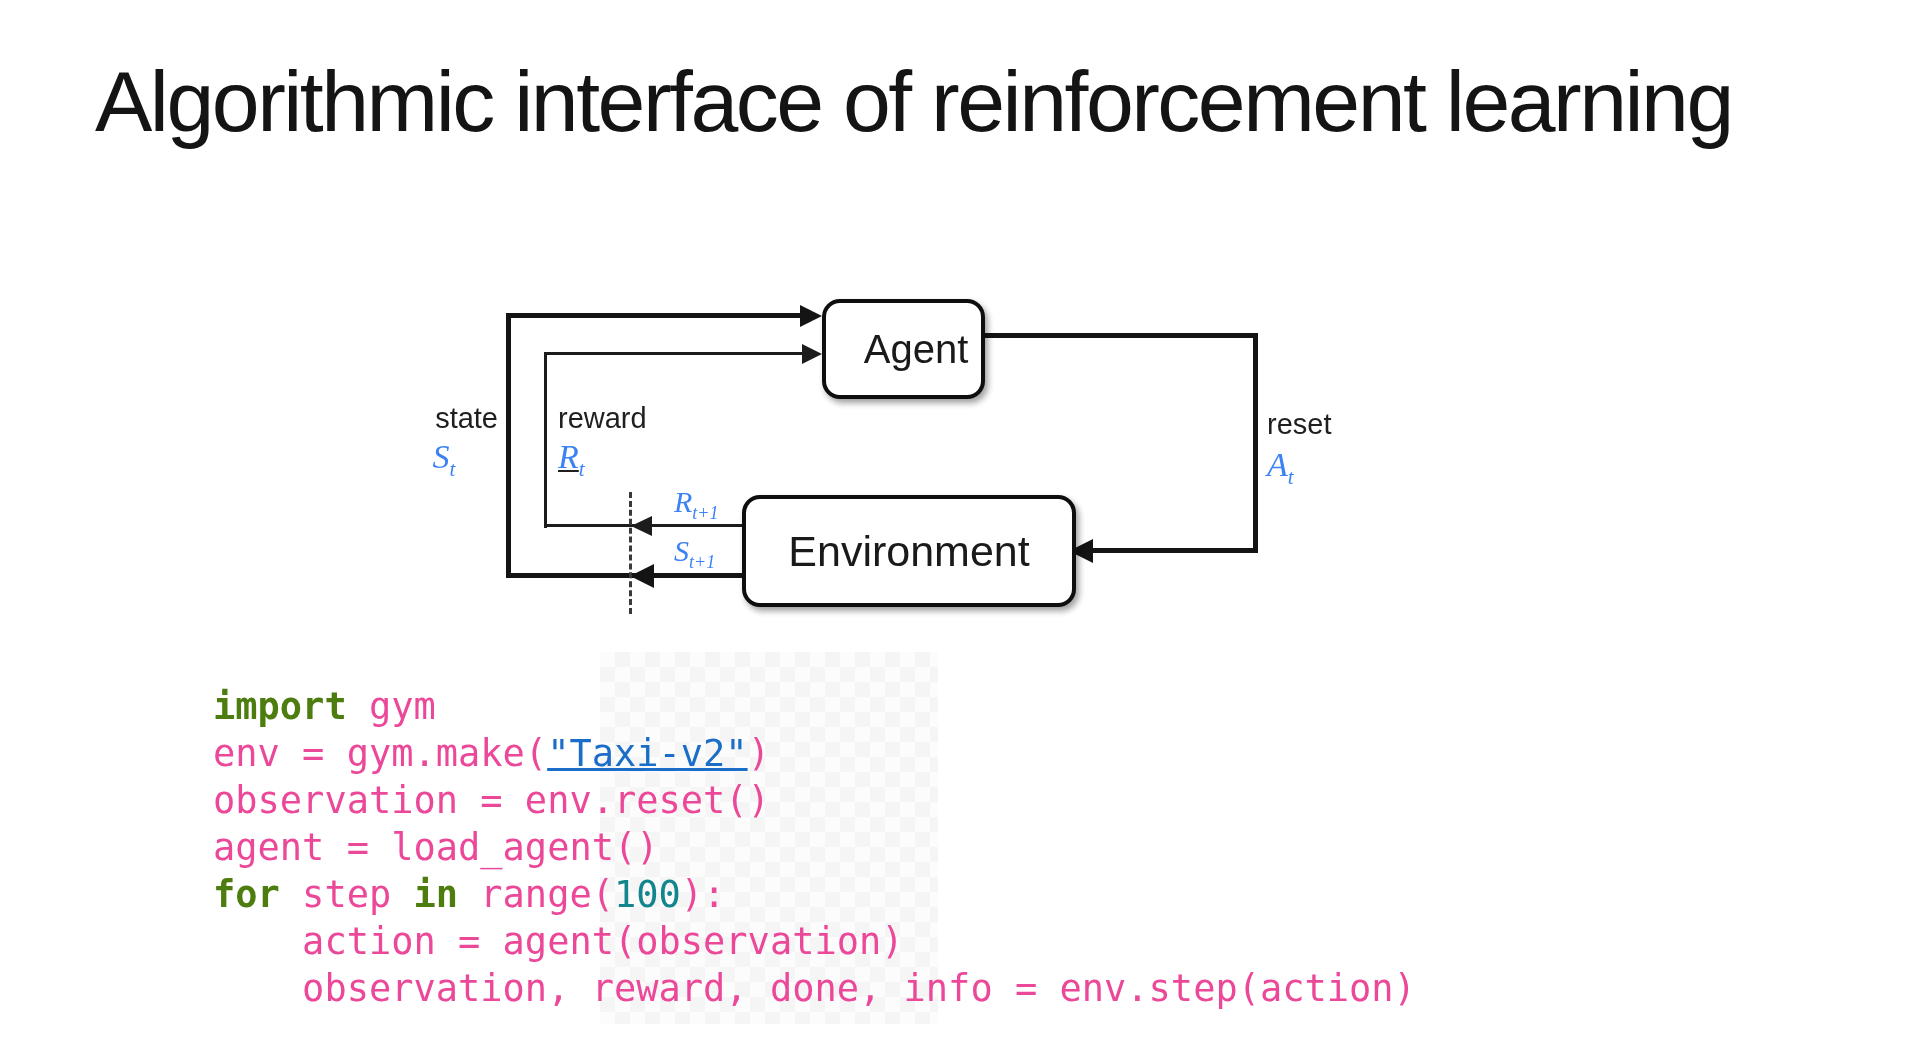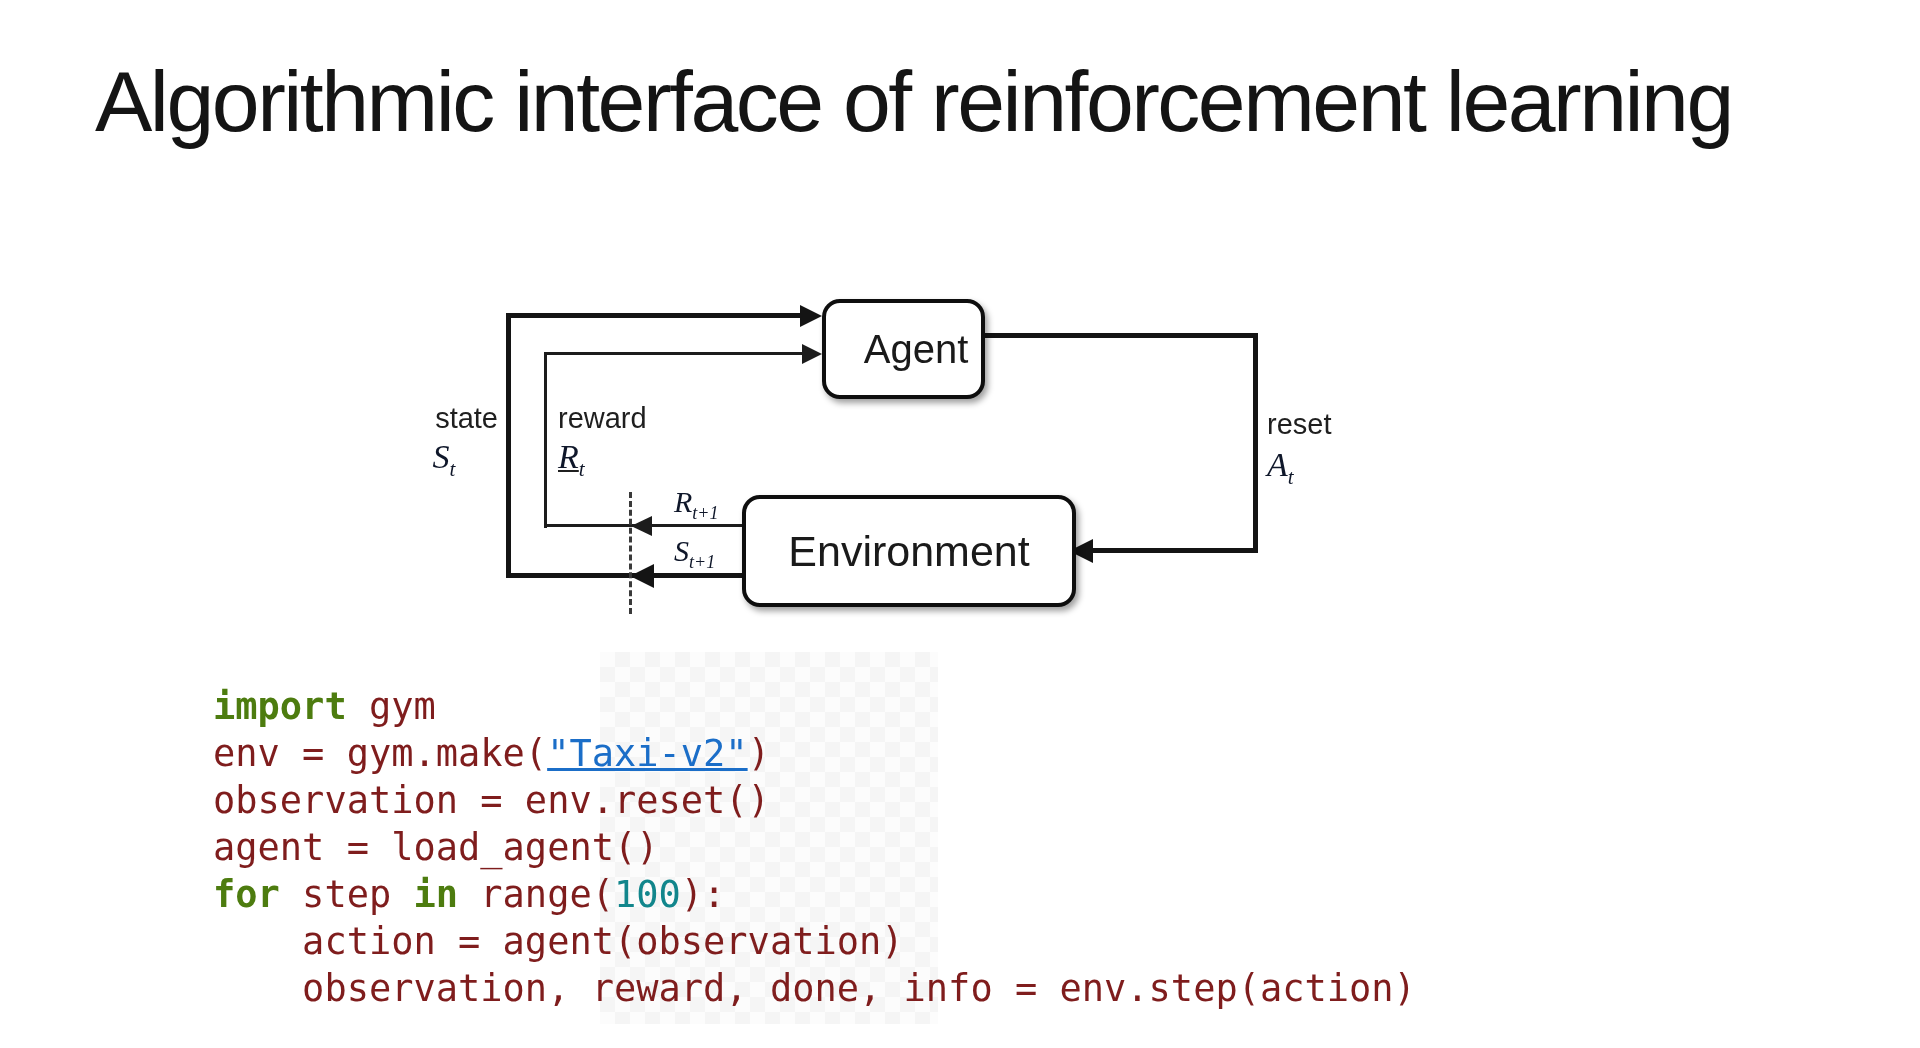--- a/index.html
+++ b/index.html
@@ -33,41 +33,41 @@
     position: absolute; background: #ffffff; border: 4px solid #0e0e0e; border-radius: 18px;
     display: flex; align-items: center; justify-content: center;
     box-shadow: 3px 4px 6px rgba(0,0,0,0.38);
     color: #1a1a1a; z-index: 5;
   }
   #agent-box { left: 822px; top: 299px; width: 163px; height: 100px; font-size: 40px; padding-left: 25px; }
   #env-box   { left: 742px; top: 495px; width: 334px; height: 112px; font-size: 43px; }
 
   
   .dlabel { position: absolute; font-size: 29px; color: #1f1f1f; white-space: nowrap; }
-  .sym { font-family: "Liberation Serif", serif; font-style: italic; font-size: 34px; color: #0f172a; }
+  .sym { font-family: "Liberation Serif", serif; font-style: italic; font-size: 34px; color: #3b82f6; }
   .sym sub { font-size: 21px; font-style: italic; line-height: 0; }
   .sym-sm { font-size: 30px; }
   .sym-sm sub { font-size: 18px; }
   .right-align { text-align: right; }
   .center-align { text-align: center; }
 
   
   #code-texture {
     left: 600px; top: 652px; width: 338px; height: 372px;
     background: repeating-conic-gradient(#f5f5f5 0% 25%, #fcfcfc 0% 50%);
     background-size: 30px 30px; z-index: 1;
   }
   #code {
     left: 213px; top: 683px; z-index: 2;
     font-family: "DejaVu Sans Mono", "Liberation Mono", monospace;
     font-size: 37px; line-height: 47px; color: #3a3a3a;
     white-space: pre;
   }
   #code .k { font-weight: bold; color: #4d7c0f; }
-  #code .p { color: #7f1d1d; }
+  #code .p { color: #ec4899; }
   #code .s { text-decoration: underline; }
   #code .n { }
 </style>
 </head>
 <body>
 
 <div id="title" class="abs">Algorithmic interface of reinforcement learning</div>
 
 <div>
 

